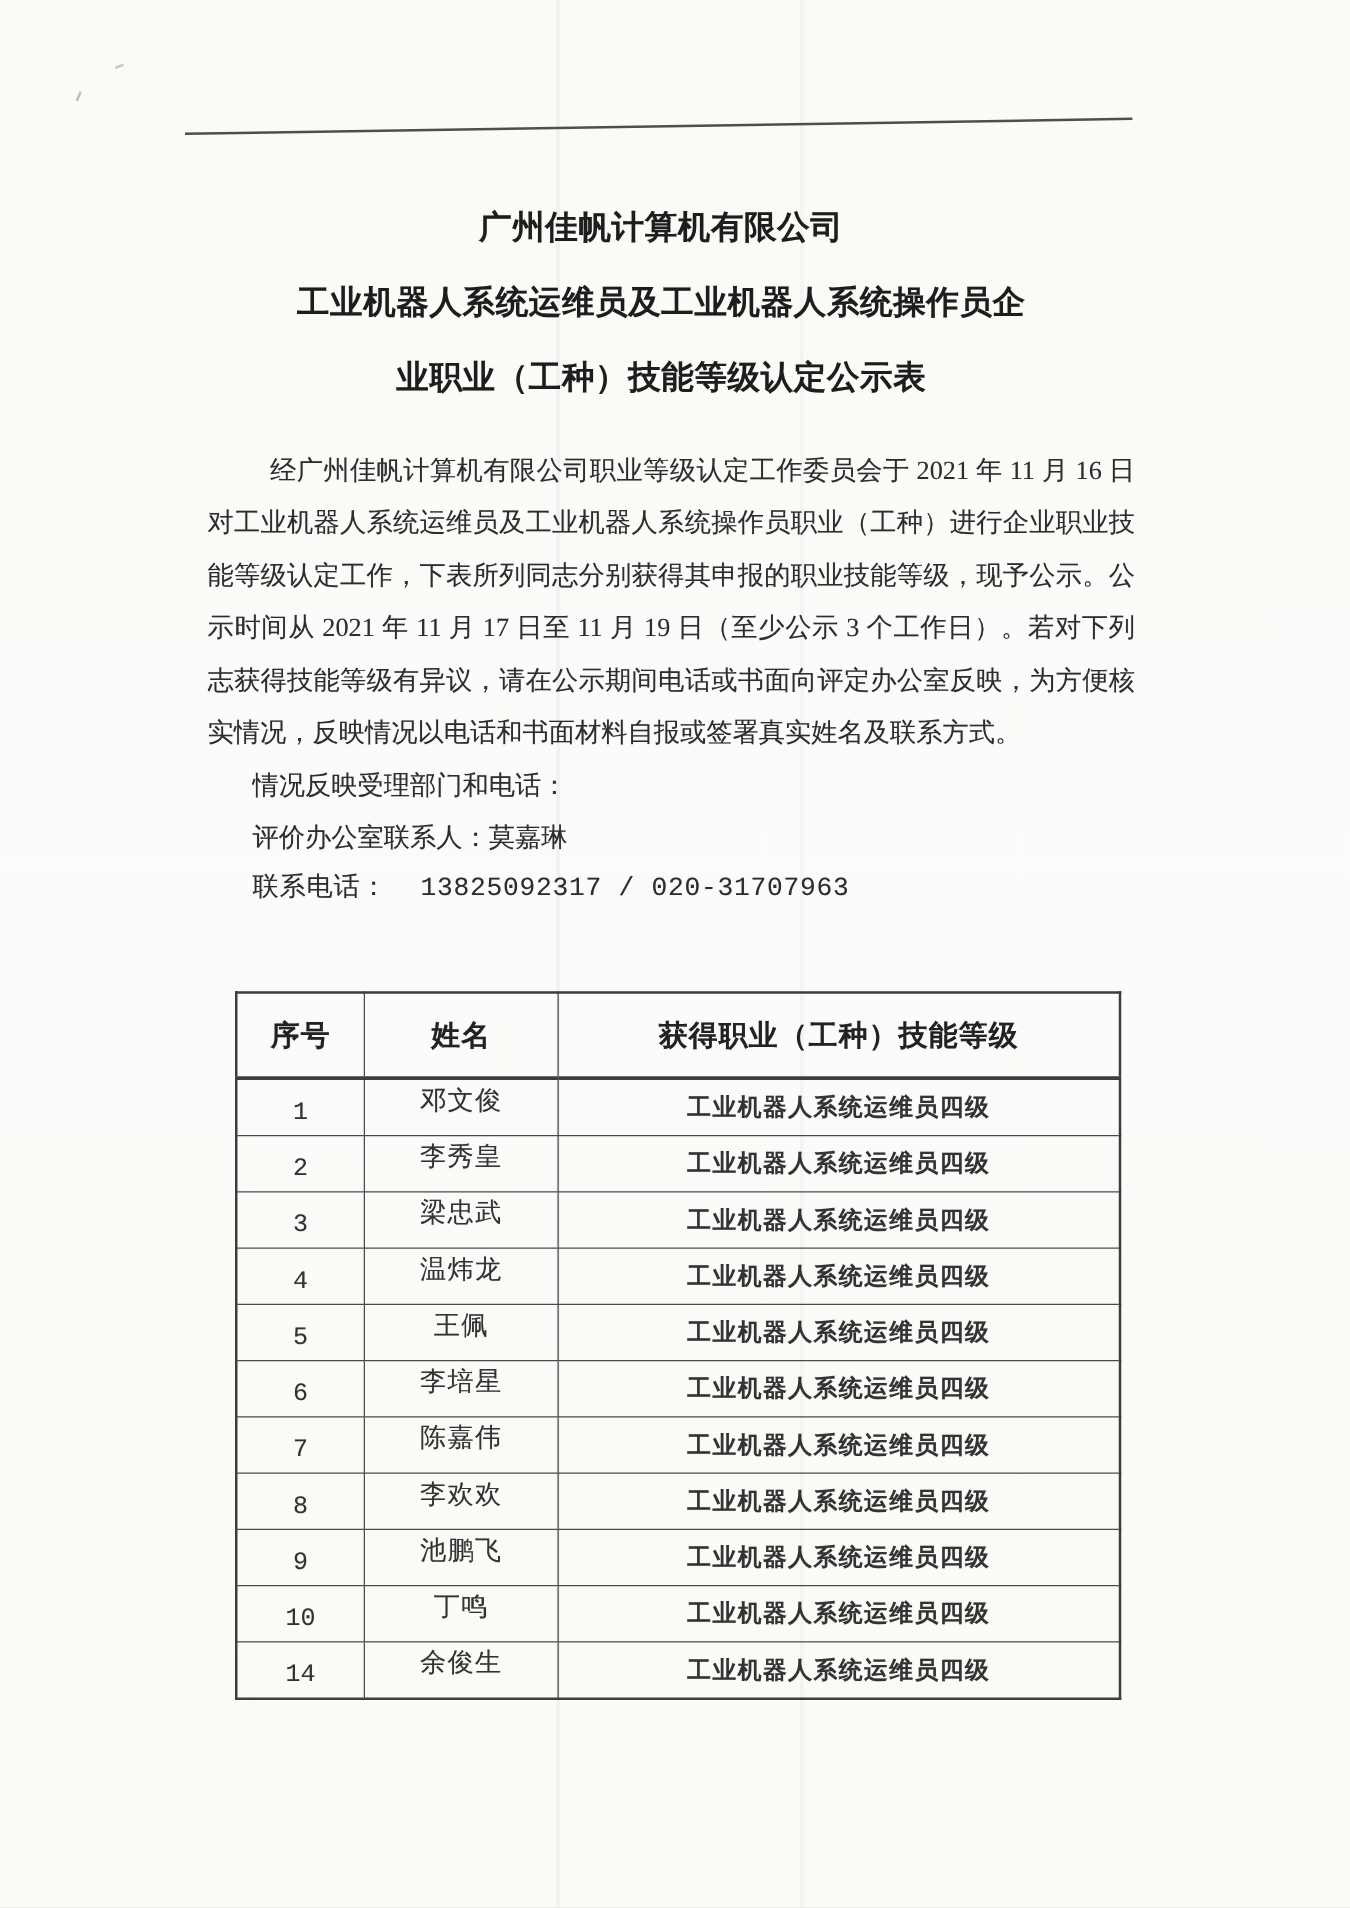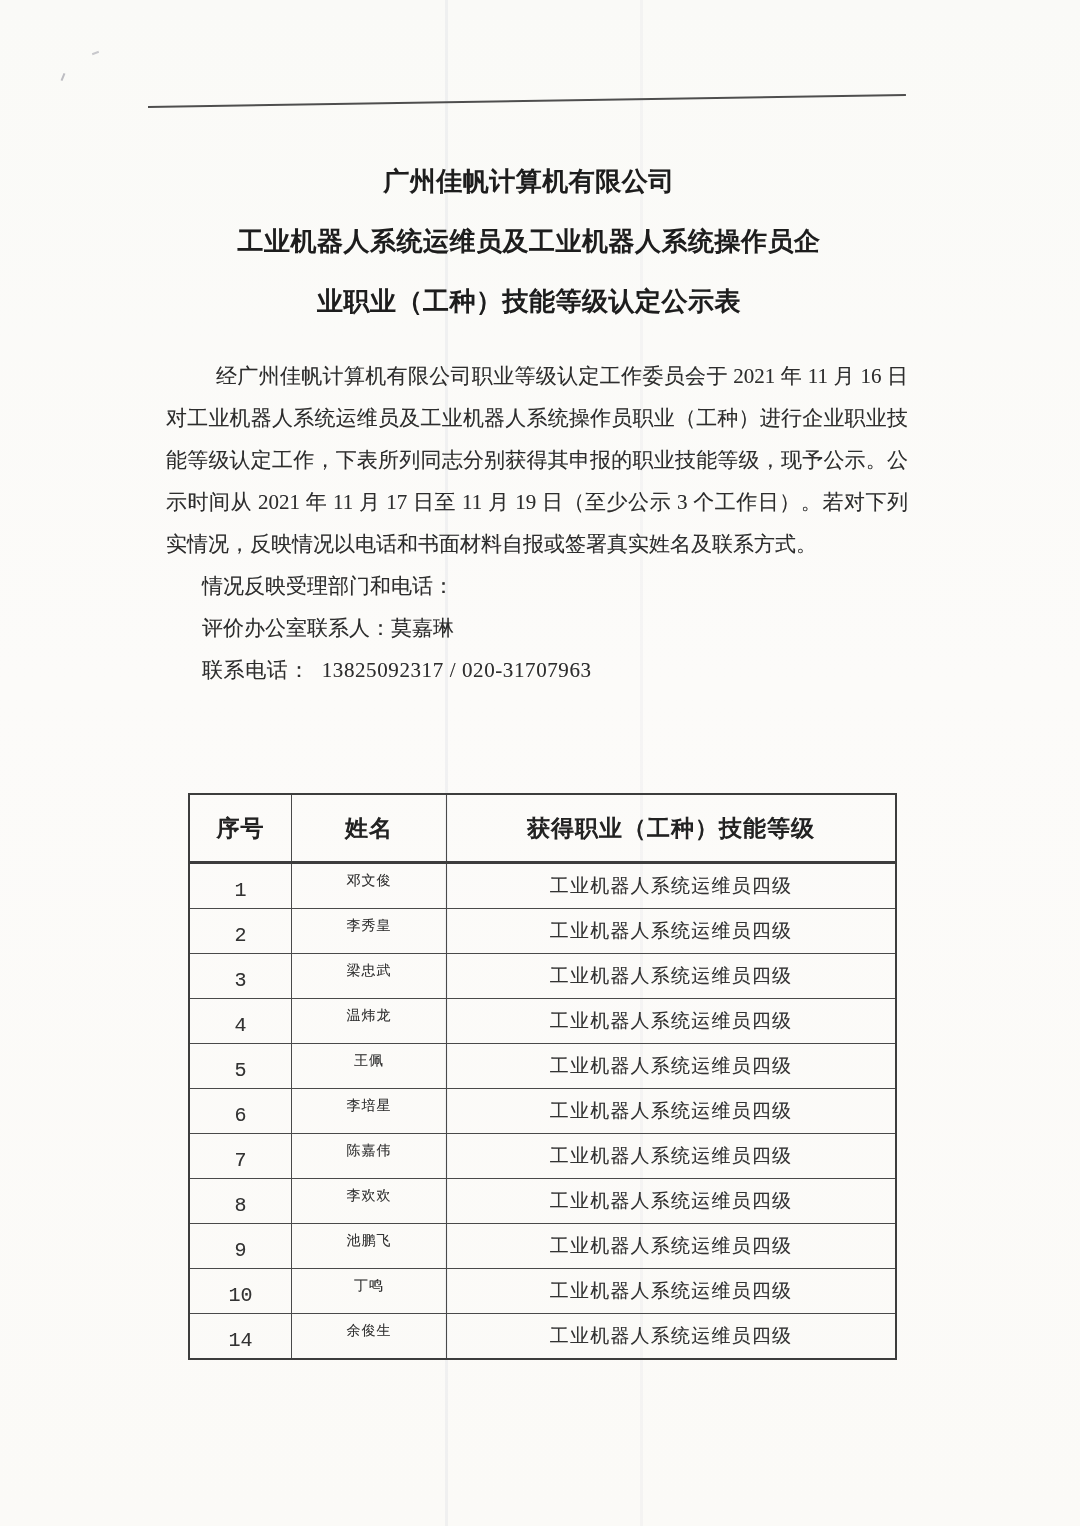--- a/index.html
+++ b/index.html
@@ -37,21 +37,21 @@
     position:absolute;left:150px;top:355px;width:758px;
     font-size:21px;line-height:42px;color:#2d2d2d;
   }
   .para-line{
     height:42px;overflow:hidden;
     text-align:justify;text-align-last:justify;margin-left:16px;
   }
   .para-line:first-child{text-indent:50px;}
   .para-line:last-child{text-align:left;text-align-last:left;}
   .contact-line{height:42px;padding-left:52px;white-space:pre;overflow:hidden;}
-  .contact-line.phone{letter-spacing:0.6px;}
+  .contact-line.phone{letter-spacing:0.6px;font-family:Liberation Mono, monospace;}
 
   table.cert-table{
     position:absolute;left:188px;top:793px;width:703px;
     border-collapse:collapse;table-layout:fixed;
     color:#333;
   }
   table.cert-table{border:2.6px solid #3d3d3d;}
   .cert-table th,.cert-table td{
     border:1.6px solid #4a4a4a;
     padding:0;text-align:center;vertical-align:middle;
@@ -59,22 +59,22 @@
   }
   .cert-table th{
     height:66px;font-size:23px;font-weight:bold;letter-spacing:1px;
     border-bottom:3.2px solid #3d3d3d;color:#222;
   }
   .cert-table td{height:44px;}
   .c1{width:101px;font-family:Liberation Mono, monospace;}
   .c2{width:154px;}
   .c3{width:448px;}
   .num{display:inline-block;font-size:20px;transform:translateY(4px);}
-  .nm{display:inline-block;font-size:14px;letter-spacing:1px;transform:translateY(-6px);}
-  .lv{display:inline-block;font-size:19px;letter-spacing:1.2px;}
+  .nm{display:inline-block;font-size:21px;letter-spacing:1px;transform:translateY(-6px);}
+  .lv{display:inline-block;font-size:19px;letter-spacing:1.2px;font-weight:bold;}
 </style>
 </head>
 <body>
 
 <div class="page">
 
   <div class="streak st1"></div>
   <div class="streak st2"></div>
   <div class="speck s1"></div>
   <div class="speck s2"></div>
@@ -90,20 +90,21 @@
   <div class="body-block">
     <div class="para">
   <div class="para-line">经广州佳帆计算机有限公司职业等级认定工作委员会于 2021 年 11 月 16 日</div>
 
   <div class="para-line">对工业机器人系统运维员及工业机器人系统操作员职业（工种）进行企业职业技</div>
 
   <div class="para-line">能等级认定工作，下表所列同志分别获得其申报的职业技能等级，现予公示。公</div>
 
   <div class="para-line">示时间从 2021 年 11 月 17 日至 11 月 19 日（至少公示 3 个工作日）。若对下列同</div>
 
+  <div class="para-line">志获得技能等级有异议，请在公示期间电话或书面向评定办公室反映，为方便核</div>
 
   <div class="para-line">实情况，反映情况以电话和书面材料自报或签署真实姓名及联系方式。</div>
 </div>
     <div class="contact-line">情况反映受理部门和电话：</div>
     <div class="contact-line">评价办公室联系人：莫嘉琳</div>
     <div class="contact-line phone">联系电话：  13825092317 / 020-31707963</div>
   </div>
 
   <table class="cert-table">
     <thead>

